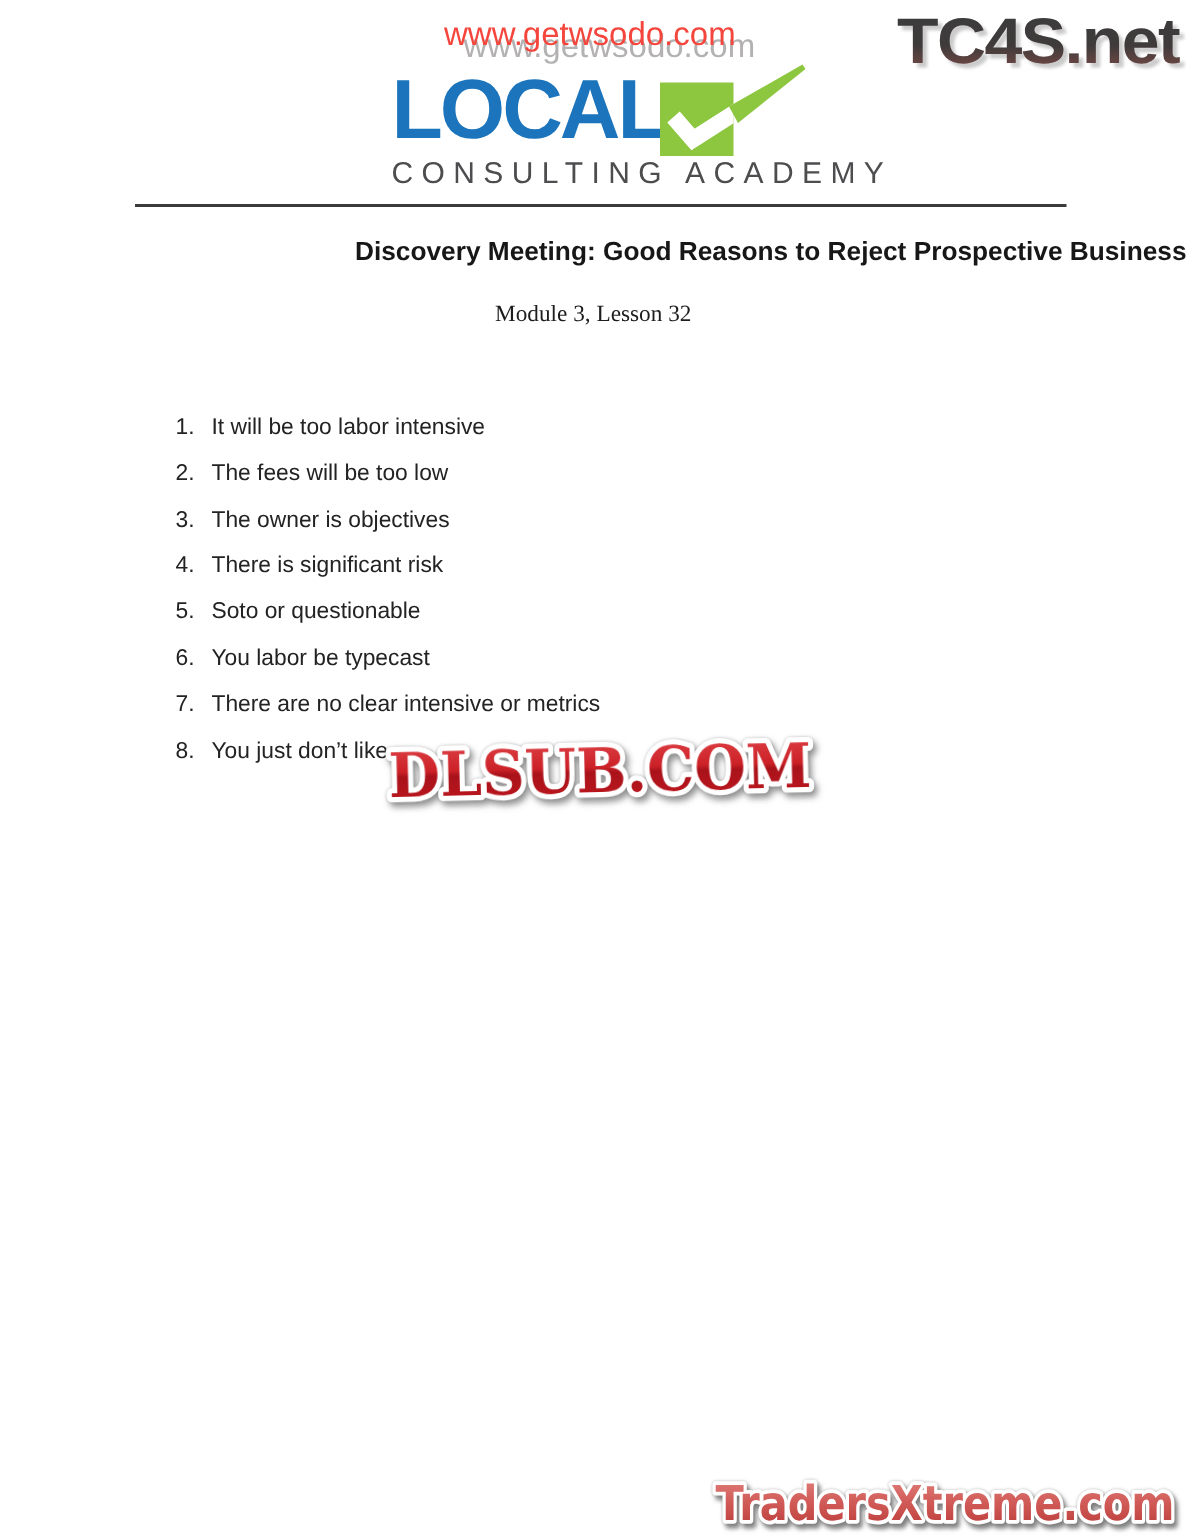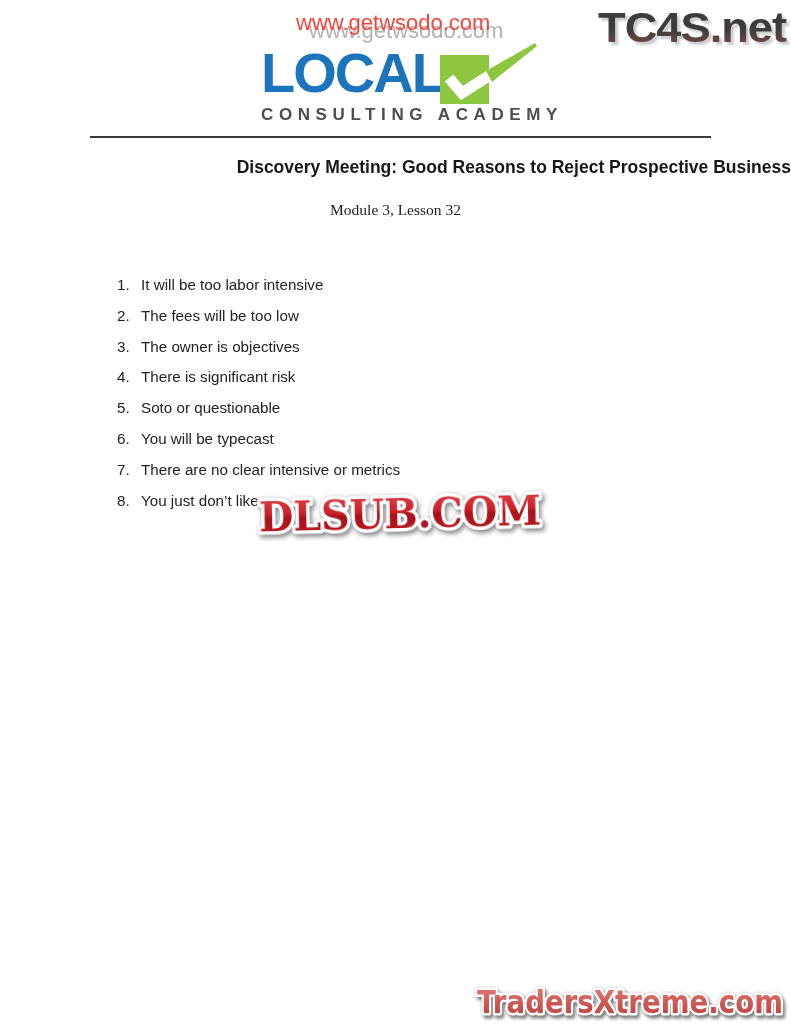--- a/index.html
+++ b/index.html
@@ -36,21 +36,21 @@
 
   
   .logo-local-name {
     position: absolute; left: 261px; top: 47px;
     font-size: 56px; font-weight: bold; letter-spacing: -2px;
     color: #1c75bc; line-height: 52px;
   }
   .logo-check-svg { position: absolute; left: 438px; top: 42px; }
   .logo-tagline {
     position: absolute; left: 261px; top: 105px;
-    font-size: 17px; font-weight: 700; letter-spacing: 5.6px;
+    font-size: 20px; font-weight: 400; letter-spacing: 5.6px;
     color: #4d4d4f; white-space: nowrap;
   }
 
   .rule {
     position: absolute; left: 90px; top: 136px; width: 621px;
     border-top: 2px solid #3b3b3b;
   }
 
   .doc-title {
     position: absolute; left: 0; top: 157px; width: 100%;
@@ -149,21 +149,21 @@
     <li>
       <span class="num">4.</span>
       <span>There is significant risk</span>
     </li>
     <li>
       <span class="num">5.</span>
       <span>Soto or questionable</span>
     </li>
     <li>
       <span class="num">6.</span>
-      <span>You will be typecast</span>
+      <span>You labor be typecast</span>
     </li>
     <li>
       <span class="num">7.</span>
       <span>There are no clear intensive or metrics</span>
     </li>
     <li>
       <span class="num">8.</span>
       <span>You just don’t like</span>
     </li>
   </ol>

